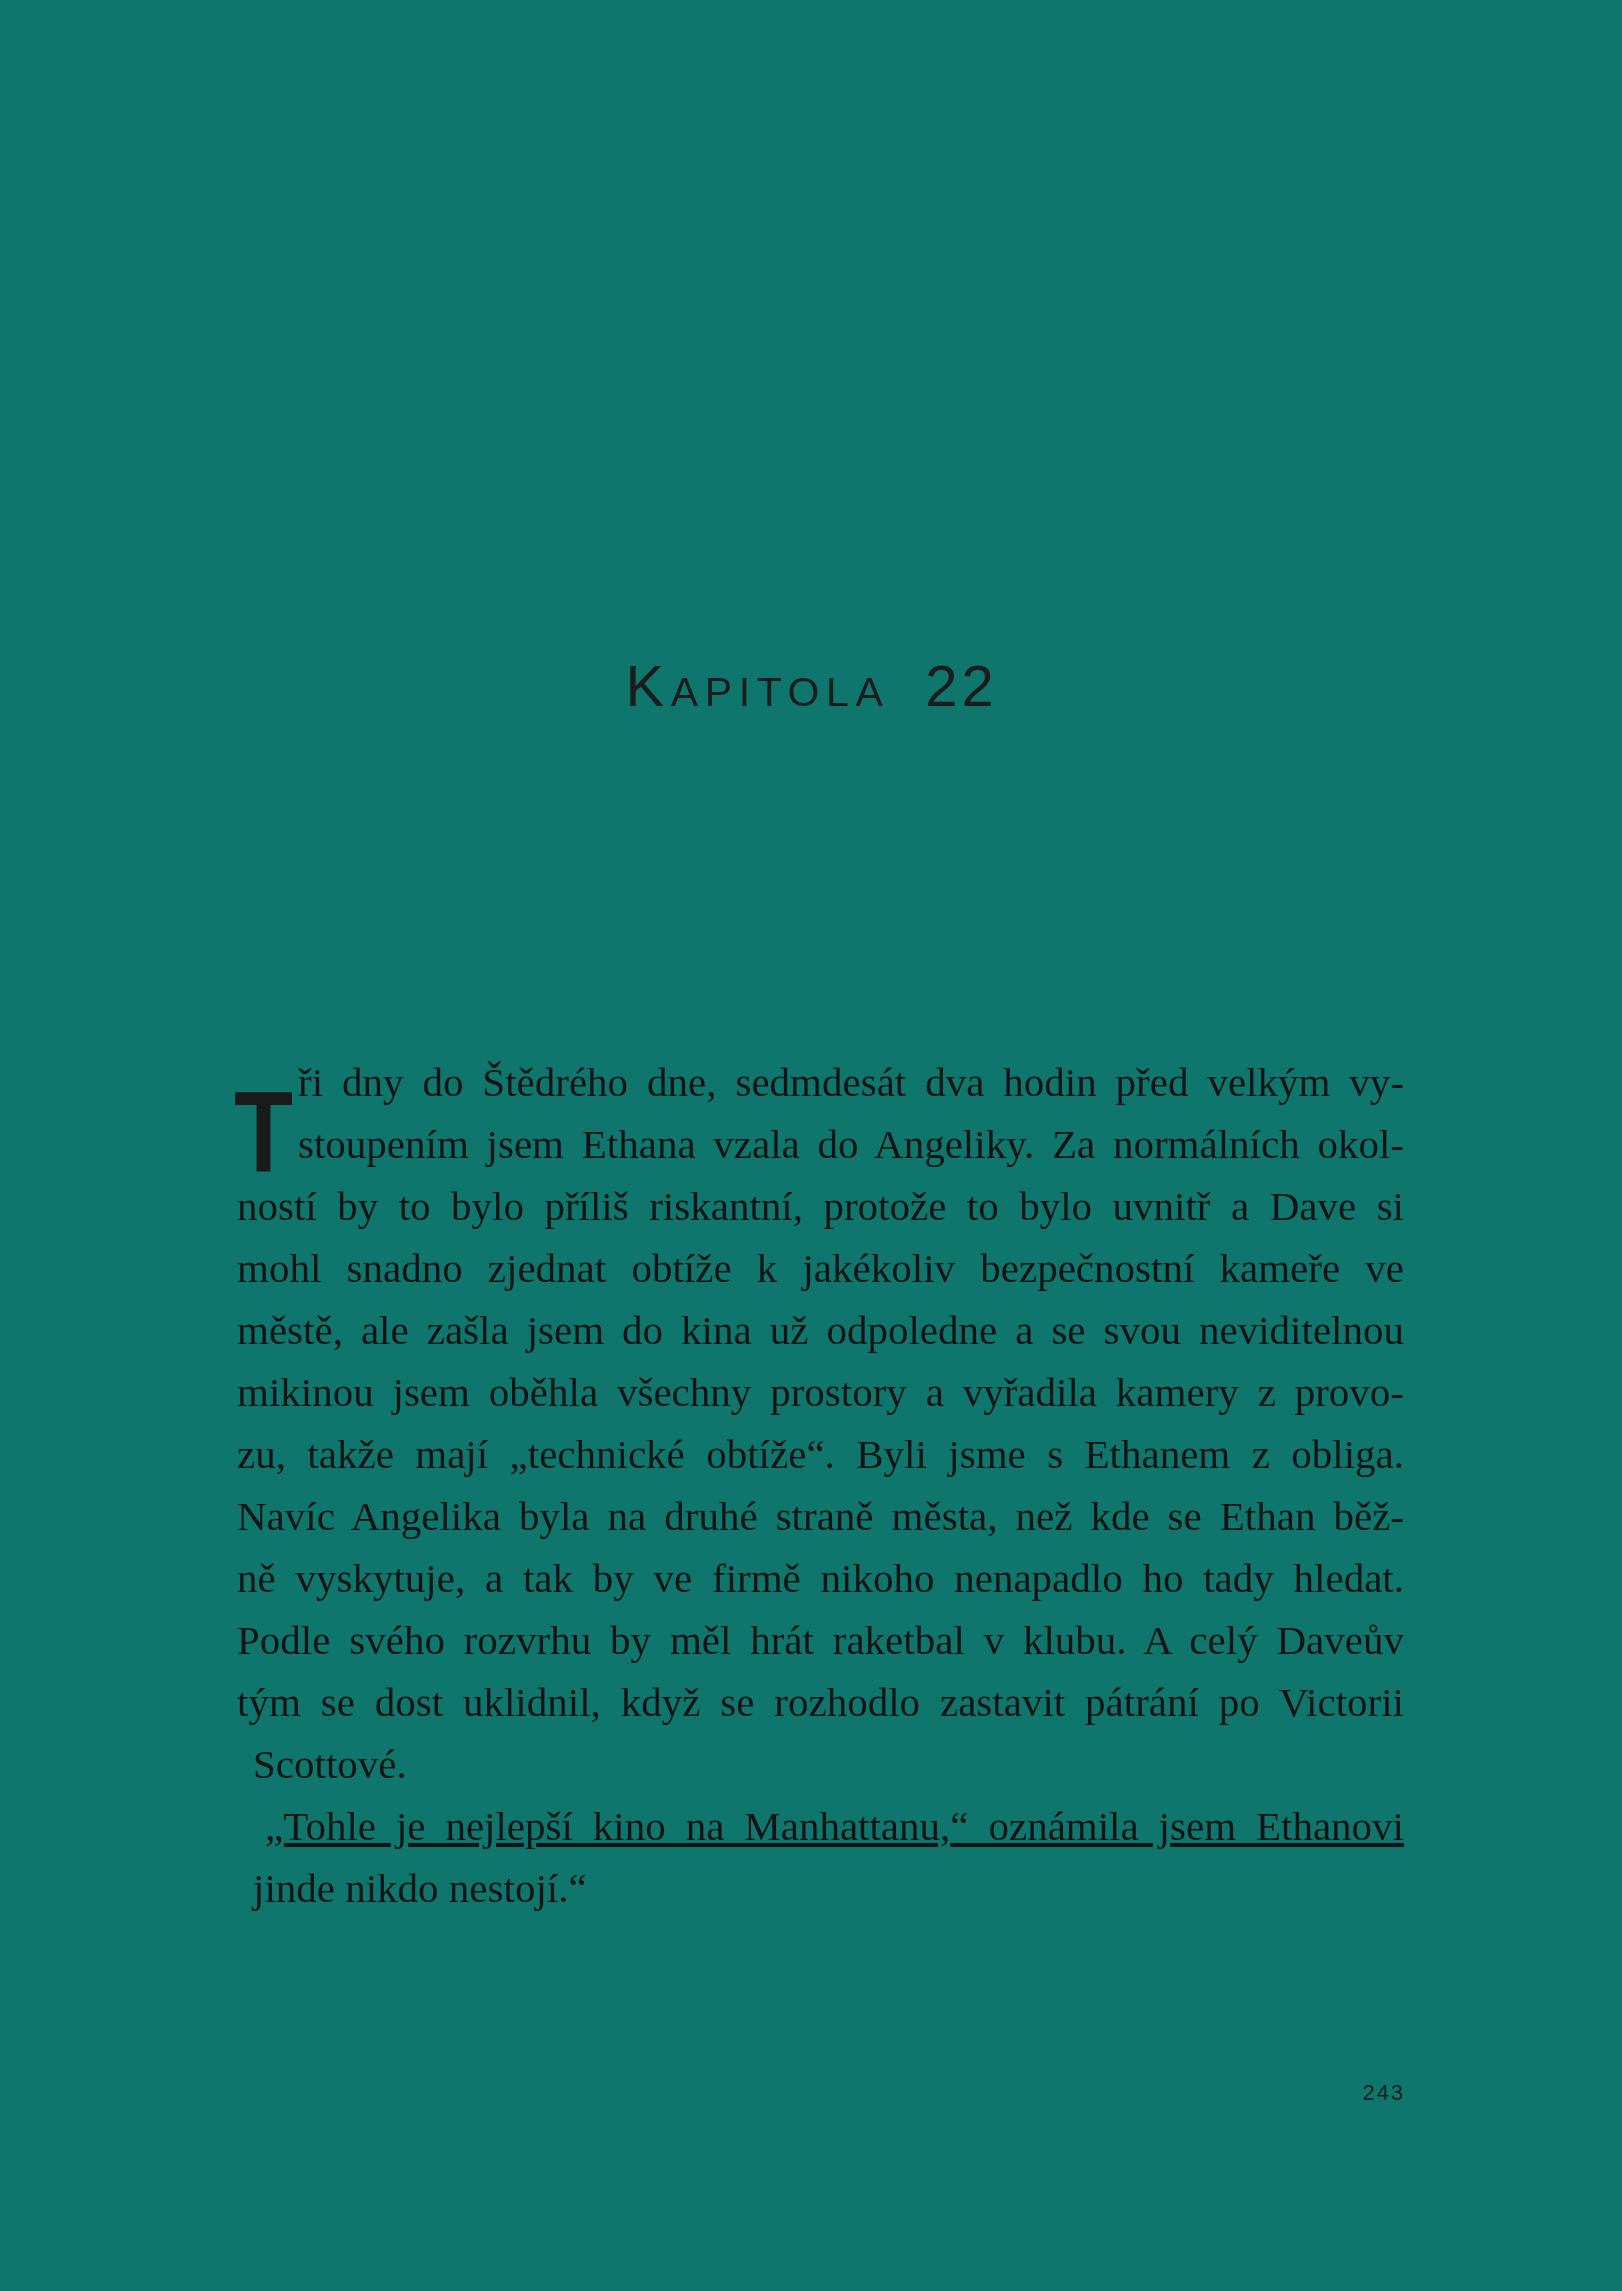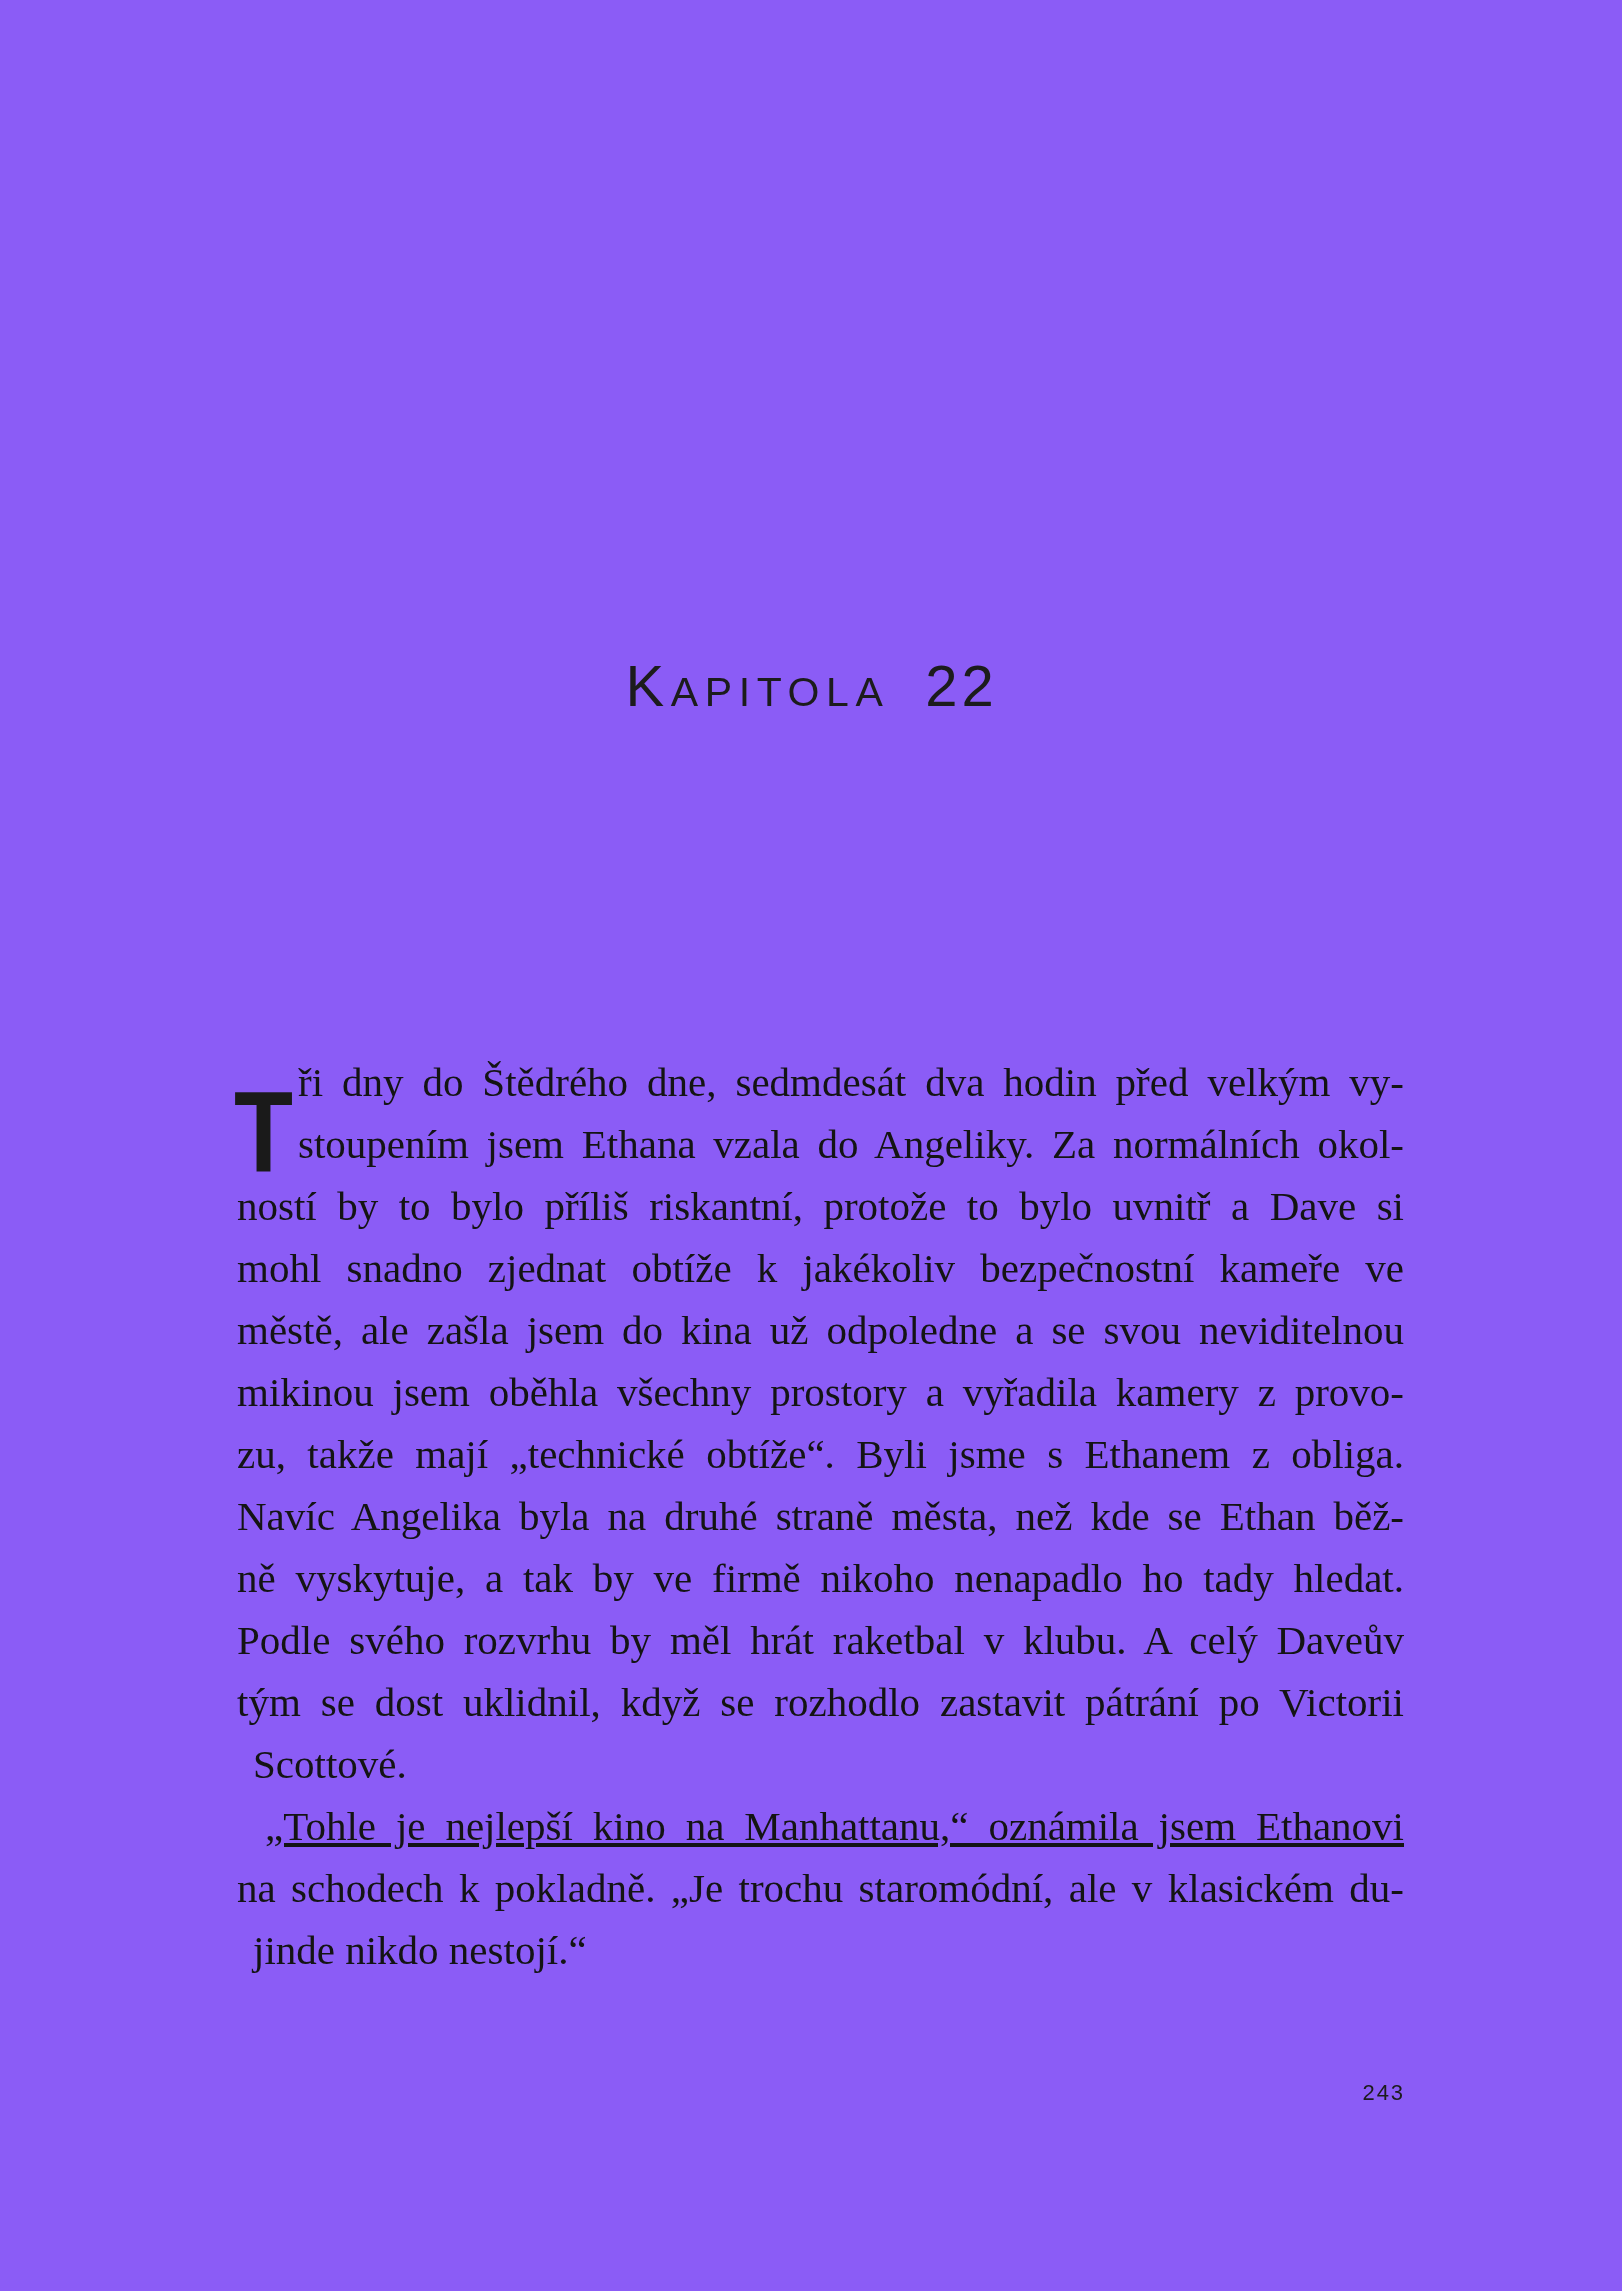--- a/index.html
+++ b/index.html
@@ -4,21 +4,21 @@
 <style>
   html, body {
     margin: 0;
     padding: 0;
     background: #ffffff;
   }
   .page {
     position: relative;
     width: 1623px;
     height: 2291px;
-    background: #8b5cf6;
+    background: #0f766e;
     color: #161616;
     overflow: hidden;
   }
 
   
   .chapter-heading {
     position: absolute;
     top: 657px;
     left: 0;
     width: 100%;
@@ -115,20 +115,19 @@
     <div class="text-line">městě, ale zašla jsem do kina už odpoledne a se svou neviditelnou</div>
     <div class="text-line">mikinou jsem oběhla všechny prostory a vyřadila kamery z provo-</div>
     <div class="text-line">zu, takže mají „technické obtíže“. Byli jsme s Ethanem z obliga.</div>
     <div class="text-line">Navíc Angelika byla na druhé straně města, než kde se Ethan běž-</div>
     <div class="text-line">ně vyskytuje, a tak by ve firmě nikoho nenapadlo ho tady hledat.</div>
     <div class="text-line">Podle svého rozvrhu by měl hrát raketbal v klubu. A celý Daveův</div>
     <div class="text-line">tým se dost uklidnil, když se rozhodlo zastavit pátrání po Victorii</div>
     <div class="text-line para-end">Scottové.</div>
 
     <div class="text-line para-indent">„Tohle je nejlepší kino na Manhattanu,“ oznámila jsem Ethanovi</div>
-    <div class="text-line">na schodech k pokladně. „Je trochu staromódní, ale v klasickém du-</div>
     <div class="text-line para-end">jinde nikdo nestojí.“</div>
   </div>
 
   <div class="folio">243</div>
 
 </div>
 
 
 </body></html>

